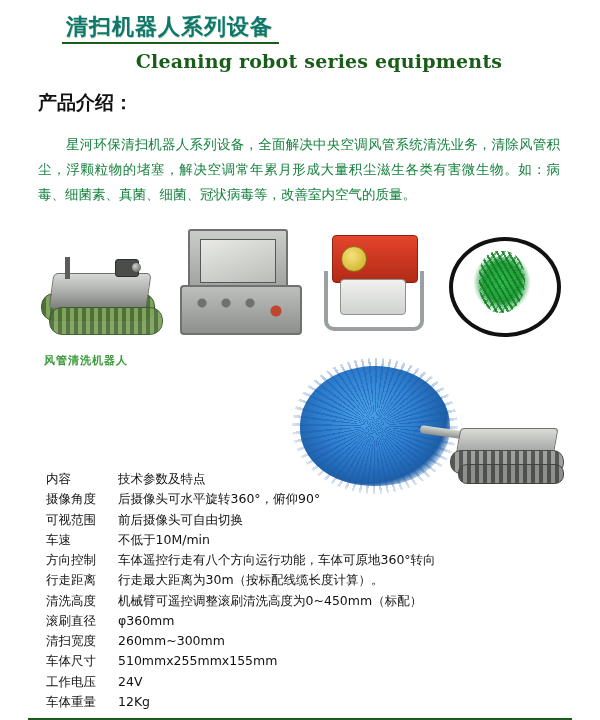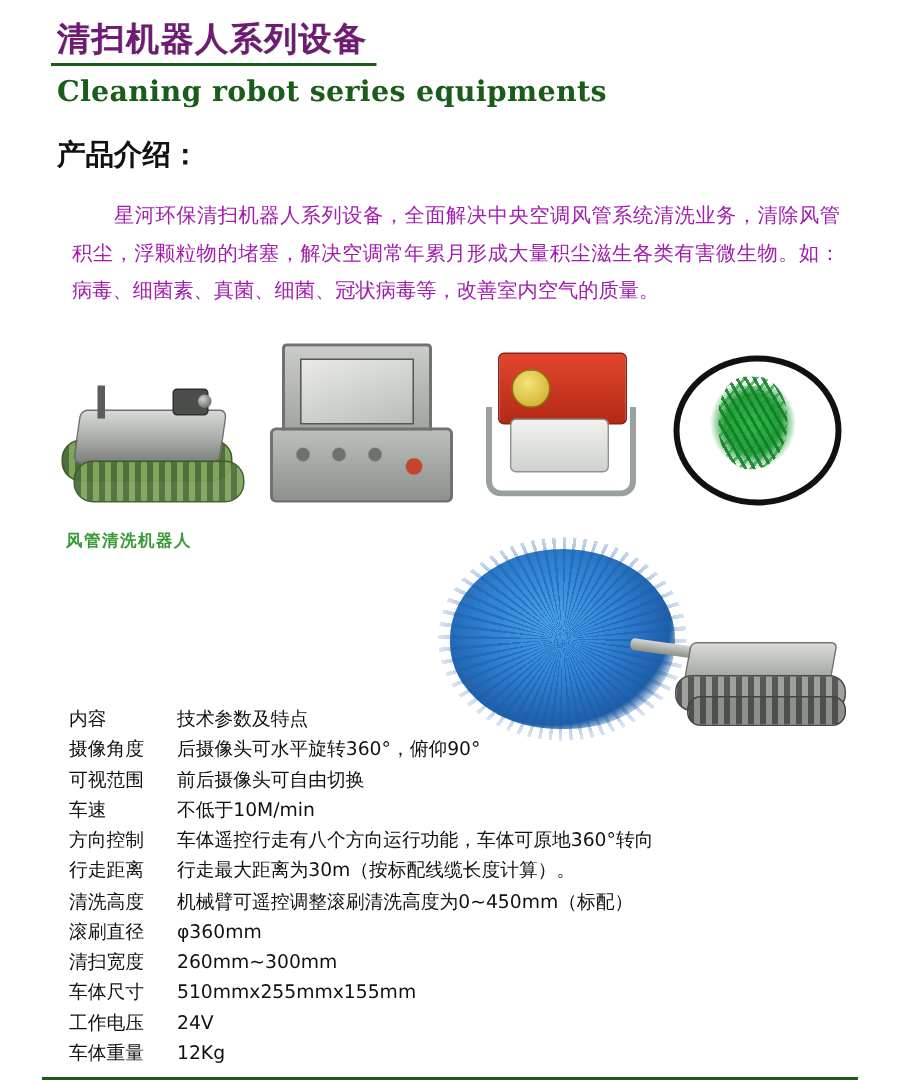--- a/index.html
+++ b/index.html
@@ -26,58 +26,60 @@
   
   .header {
     margin: 14px 0 0 0;
     padding: 0 0 0 38px;
     position: relative;
   }
   .title-cn {
     font-family: "DejaVu Sans", sans-serif;
     font-size: 22px;
     font-weight: bold;
-    color: #701a75;
+    color: #0f766e;
     letter-spacing: 1px;
     line-height: 1.2;
     display: inline-block;
     position: relative;
     text-shadow: 0.5px 0.5px 0 #b9d8b9;
+    margin-left: 28px;
   }
   .title-cn::after {
     content: "";
     position: absolute;
     left: -4px;
     right: -6px;
     bottom: -4px;
     height: 2px;
     background: #1a5d1a;
   }
   .title-en {
     font-family: "DejaVu Serif", serif;
     font-size: 19px;
     font-weight: bold;
     color: #1a5d1a;
     margin-top: 10px;
     letter-spacing: 0.2px;
+    text-align: center;
   }
   
   .sec-head {
     font-family: "DejaVu Sans", sans-serif;
     font-size: 19px;
     font-weight: bold;
     color: #111;
     margin: 18px 0 16px 38px;
   }
   .intro {
-    margin: 10px 40px 0 48px;
+    margin: 10px 40px 0 38px;
     font-family: "DejaVu Sans", sans-serif;
     font-size: 13.5px;
     line-height: 1.85;
-    color: #a21caf;
+    color: #15803d;
     text-align: justify;
     text-indent: 28px;
   }
   
   .photo-strip {
     margin: 14px 0 0 0;
     height: 120px;
     display: flex;
     align-items: flex-end;
     justify-content: space-around;

